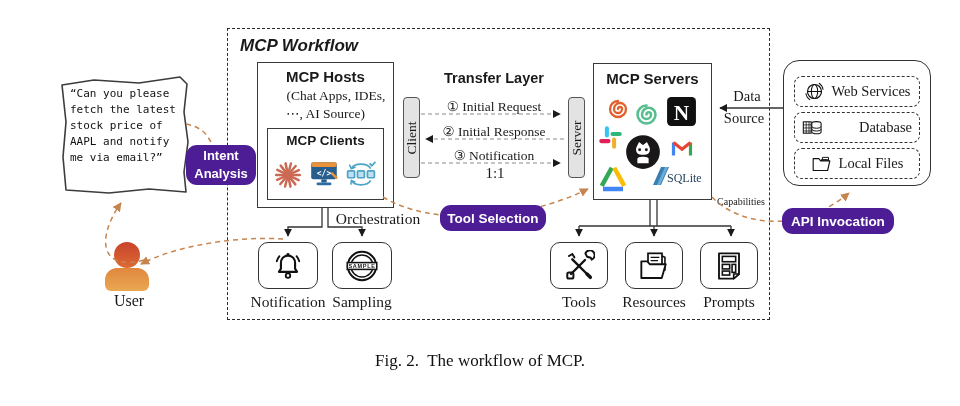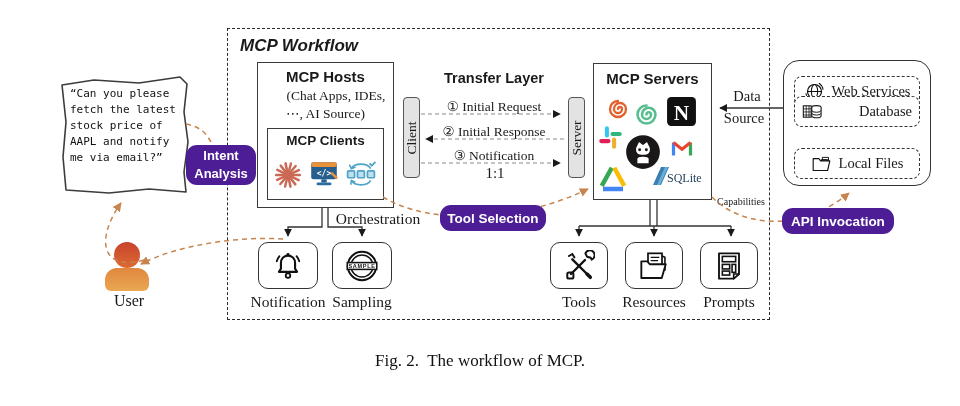--- a/index.html
+++ b/index.html
@@ -156,21 +156,21 @@
   <div class="abs" style="left:783px;top:60px;width:148px;height:126px;border:1.7px solid #333;border-radius:16px;background:#fff;box-sizing:border-box;"></div>
   <div class="panel-item" style="left:794px;top:76px;width:126px;height:31px;">
     <svg class="icon" width="21" height="21" viewBox="0 0 24 24">
       <circle cx="12" cy="12" r="8" fill="none" stroke="#111" stroke-width="1.4"></circle>
       <ellipse cx="12" cy="12" rx="3.6" ry="8" fill="none" stroke="#111" stroke-width="1.2"></ellipse>
       <line x1="4" y1="12" x2="20" y2="12" stroke="#111" stroke-width="1.2"></line>
       <path d="M2.2,14 A10,10 0 0 0 7,21.5 M21.8,10 A10,10 0 0 0 17,2.5" fill="none" stroke="#111" stroke-width="1.2"></path>
     </svg>
     <span class="serif" style="font-size:14.5px;">Web Services</span>
   </div>
-  <div class="panel-item" style="left:794px;top:96px;width:126px;height:31px;gap:36px;">
+  <div class="panel-item" style="left:794px;top:112px;width:126px;height:31px;gap:36px;">
     <svg class="icon" width="21" height="21" viewBox="0 0 24 24">
       <rect x="1.5" y="5.5" width="9" height="13" fill="#fff" stroke="#111" stroke-width="1.2"></rect>
       <path d="M1.5,9 h9 M1.5,12.5 h9 M1.5,16 h9 M4.8,5.5 v13 M8,5.5 v13" stroke="#111" stroke-width="0.9"></path>
       <ellipse cx="16.5" cy="7.5" rx="5.3" ry="2.2" fill="#fff" stroke="#111" stroke-width="1.2"></ellipse>
       <path d="M11.2,7.5 V17 a5.3,2.2 0 0 0 10.6,0 V7.5" fill="#fff" stroke="#111" stroke-width="1.2"></path>
       <path d="M11.2,10.7 a5.3,2.2 0 0 0 10.6,0 M11.2,13.9 a5.3,2.2 0 0 0 10.6,0" fill="none" stroke="#111" stroke-width="1.1"></path>
     </svg>
     <span class="serif" style="font-size:14.5px;">Database</span>
   </div>
   <div class="panel-item" style="left:794px;top:148px;width:126px;height:31px;">

